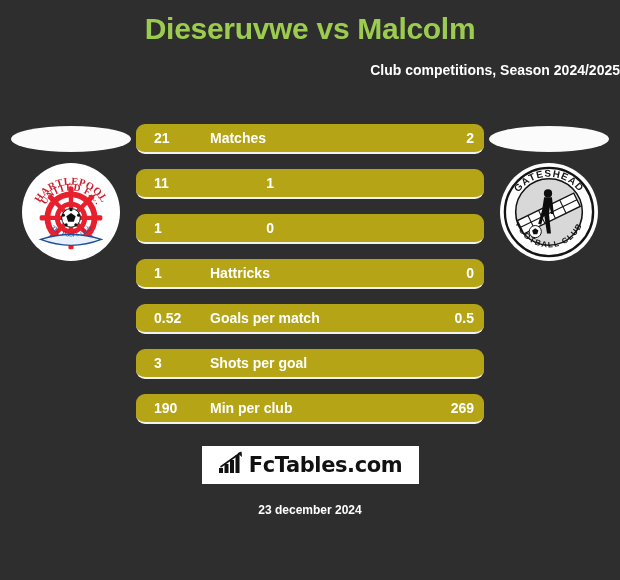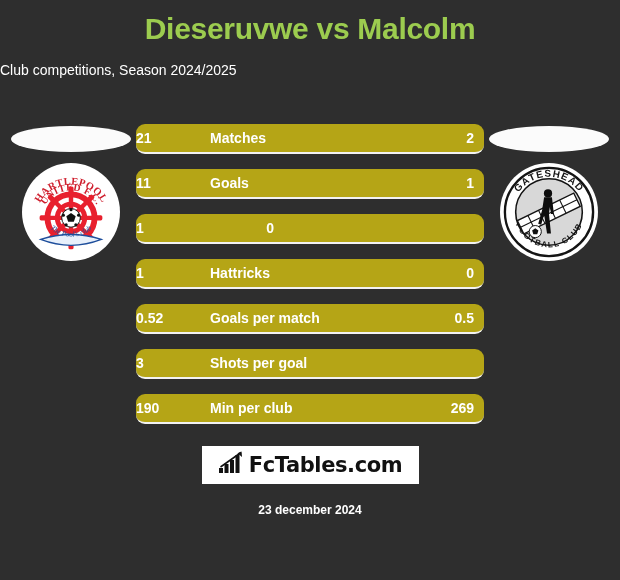--- a/index.html
+++ b/index.html
@@ -31,23 +31,23 @@
     letter-spacing: -0.3px;
     color: #9ccc4f;
     font-family: "Liberation Sans", sans-serif;
   }
 
   .subtitle {
     position: absolute;
     top: 62px;
     left: 0;
     width: 620px;
-    text-align: left;
+    text-align: right;
     font-size: 14px;
-    font-weight: normal;
+    font-weight: bold;
     color: #ffffff;
   }
 
   
   .crest-zone {
     position: absolute;
     top: 118px;
     width: 130px;
     height: 170px;
   }
@@ -100,21 +100,21 @@
     overflow: hidden;
   }
 
   .stat-home, .stat-away {
     width: 74px;
     font-size: 14px;
     font-weight: bold;
     color: #ffffff;
     flex: none;
   }
-  .stat-home { text-align: left;  padding-left: 0; }
+  .stat-home { text-align: left;  padding-left: 18px; }
   .stat-away { text-align: right; padding-right: 10px; }
 
   .stat-label {
     flex: 1 1 auto;
     text-align: left;
     font-size: 14px;
     font-weight: bold;
     color: #ffffff;
     white-space: nowrap;
   }
@@ -266,21 +266,20 @@
   <div class="stats">
 
     <div class="stat-row">
       <span class="stat-home">21</span>
       <span class="stat-label">Matches</span>
       <span class="stat-away">2</span>
     </div>
 
     <div class="stat-row">
       <span class="stat-home">11</span>
-      <span class="stat-label">Goals</span>
       <span class="stat-away">1</span>
     </div>
 
     <div class="stat-row">
       <span class="stat-home">1</span>
       <span class="stat-away">0</span>
     </div>
 
     <div class="stat-row">
       <span class="stat-home">1</span>

